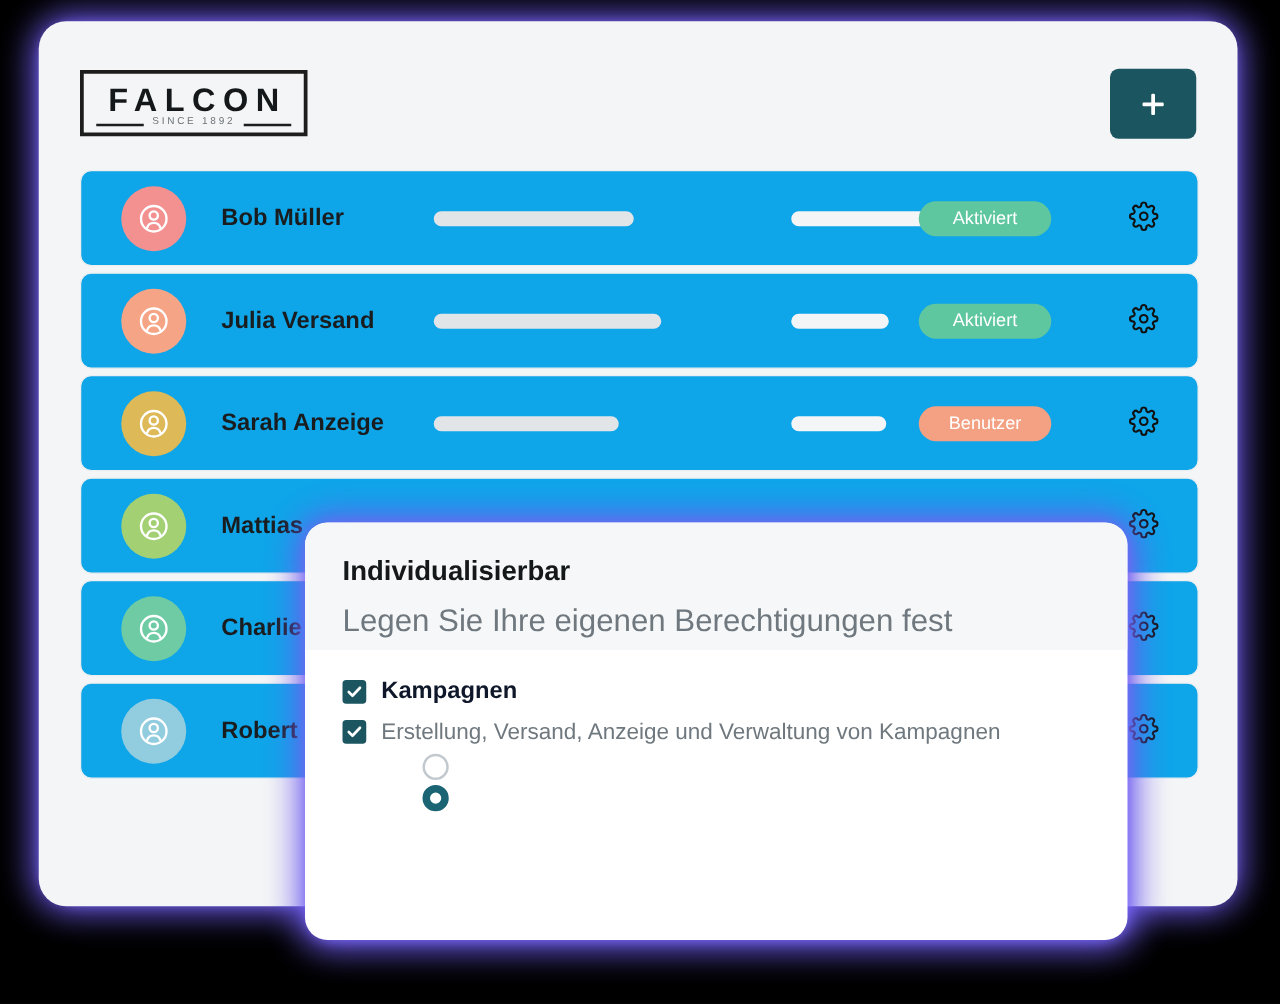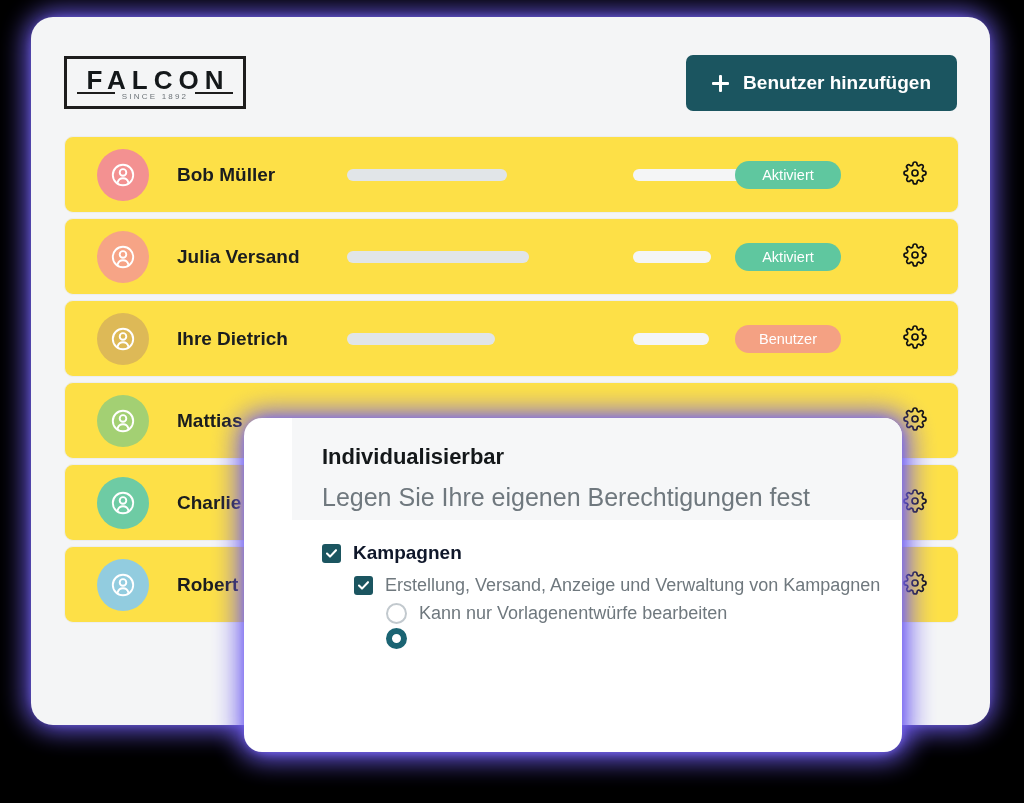--- a/index.html
+++ b/index.html
@@ -104,21 +104,21 @@
     letter-spacing: 6px;
     color: #14181a;
     text-indent: 6px;
   }
   .logo-sub-wrap {
     position: absolute;
     left: 10px;
     right: 10px;
     bottom: 5px;
     display: flex;
-    align-items: flex-start;
+    align-items: flex-end;
     gap: 7px;
   }
   .logo-rule {
     flex: 1;
     height: 2px;
     background: #1d1d1d;
   }
   .logo-sub {
     font-family: "Liberation Sans", sans-serif;
     font-size: 8px;
@@ -164,21 +164,21 @@
   
   .user-list {
     position: absolute;
     left: 33px;
     top: 119px;
     width: 895px;
   }
   .user-row {
     position: relative;
     height: 77px;
-    background: #fde047;
+    background: #0ea5e9;
     border: 1px solid #eceef0;
     border-radius: 9px;
     margin-bottom: 5px;
     display: flex;
     align-items: center;
   }
 
   .avatar {
     width: 52px;
     height: 52px;
@@ -251,21 +251,20 @@
   
   .modal {
     position: absolute;
     left: 244px;
     top: 418px;
     width: 658px;
     height: 334px;
     background: #ffffff;
     border-radius: 18px;
     overflow: hidden;
-    padding-left: 48px;
   }
   .modal-header {
     background: #f6f7f8;
     padding: 26px 30px 20px 30px;
     height: 102px;
   }
   .modal-title {
     font-size: 22px;
     font-weight: 700;
     color: #14181a;
@@ -277,21 +276,21 @@
   }
 
   .modal-body { padding: 22px 30px 0 30px; }
 
   .perm-row {
     display: flex;
     align-items: center;
     gap: 12px;
     margin-bottom: 11px;
   }
-  .perm-row.indent  { margin-left: 32px; margin-bottom: 7px; }
+  .perm-row.indent  { margin-bottom: 7px; }
   .perm-row.indent2 { margin-left: 64px; margin-bottom: 4px; }
 
   .cb {
     width: 19px;
     height: 19px;
     flex: 0 0 auto;
     background: #1b5560;
     border-radius: 3px;
     display: flex;
     align-items: center;
@@ -339,21 +338,20 @@
         <div class="logo-word">FALCON</div>
         <div class="logo-sub-wrap">
           <span class="logo-rule"></span>
           <span class="logo-sub">SINCE 1892</span>
           <span class="logo-rule"></span>
         </div>
       </div>
 
       <button class="add-user-btn">
         <span class="plus-icon"></span>
-        <span>Benutzer hinzufügen</span>
       </button>
 
     </div>
 
     <div class="user-list" id="user-list">
         <div class="user-row">
           <span class="avatar" style="background:#f39191">
             <svg width="30" height="30" viewBox="0 0 30 30">
               <circle cx="15" cy="15" r="10.2" fill="none" stroke="#fff" stroke-width="1.9"></circle>
               <circle cx="15" cy="12.4" r="3.3" fill="none" stroke="#fff" stroke-width="1.9"></circle>
@@ -391,21 +389,21 @@
           </button>
         </div>
         <div class="user-row">
           <span class="avatar" style="background:#ddb957">
             <svg width="30" height="30" viewBox="0 0 30 30">
               <circle cx="15" cy="15" r="10.2" fill="none" stroke="#fff" stroke-width="1.9"></circle>
               <circle cx="15" cy="12.4" r="3.3" fill="none" stroke="#fff" stroke-width="1.9"></circle>
               <path d="M9.6 22.4a5.6 5.6 0 0 1 10.8 0" fill="none" stroke="#fff" stroke-width="1.9" stroke-linecap="round"></path>
             </svg>
           </span>
-          <span class="user-name">Ihre Dietrich</span>
+          <span class="user-name">Sarah Anzeige</span>
           <span class="skeleton-a" style="width:148px"></span>
           <span class="skeleton-b" style="width:76px"></span>
           <span class="badge pending">Benutzer</span>
           <button class="gear-btn">
             <span><svg width="24" height="24" viewBox="0 0 24 24" fill="none" stroke="#111" stroke-width="1.7" stroke-linecap="round" stroke-linejoin="round">
                 <circle cx="12" cy="12" r="3"></circle>
                 <path d="M19.4 15a1.65 1.65 0 0 0 .33 1.82l.06.06a2 2 0 1 1-2.83 2.83l-.06-.06a1.65 1.65 0 0 0-1.82-.33 1.65 1.65 0 0 0-1 1.51V21a2 2 0 1 1-4 0v-.09A1.65 1.65 0 0 0 9 19.4a1.65 1.65 0 0 0-1.82.33l-.06.06a2 2 0 1 1-2.83-2.83l.06-.06a1.65 1.65 0 0 0 .33-1.82 1.65 1.65 0 0 0-1.51-1H3a2 2 0 1 1 0-4h.09A1.65 1.65 0 0 0 4.6 9a1.65 1.65 0 0 0-.33-1.82l-.06-.06a2 2 0 1 1 2.83-2.83l.06.06A1.65 1.65 0 0 0 9 4.6a1.65 1.65 0 0 0 1-1.51V3a2 2 0 1 1 4 0v.09a1.65 1.65 0 0 0 1 1.51 1.65 1.65 0 0 0 1.82-.33l.06-.06a2 2 0 1 1 2.83 2.83l-.06.06A1.65 1.65 0 0 0 19.4 9c.14.5.53.91 1.01 1.09H21a2 2 0 1 1 0 4h-.09a1.65 1.65 0 0 0-1.51 1z"></path>
               </svg></span>
           </button>
         </div>
@@ -488,21 +486,20 @@
               <svg width="13" height="13" viewBox="0 0 13 13">
                 <path d="M2 6.6 L5 9.6 L11 3.2" stroke="#fff" stroke-width="2.1" fill="none" stroke-linecap="round" stroke-linejoin="round"></path>
               </svg>
             </span>
             <span class="perm-label">Erstellung, Versand, Anzeige und Verwaltung von Kampagnen</span>
           </div>
         </div>
       <div id="perm-radios">
           <div class="perm-row indent2">
             <span class="radio off"></span>
-            <span class="perm-label">Kann nur Vorlagenentwürfe bearbeiten</span>
           </div>
           <div class="perm-row indent2">
             <span class="radio on"></span>
           </div>
         </div>
 
     </div>
   </div>
 
 </div>

